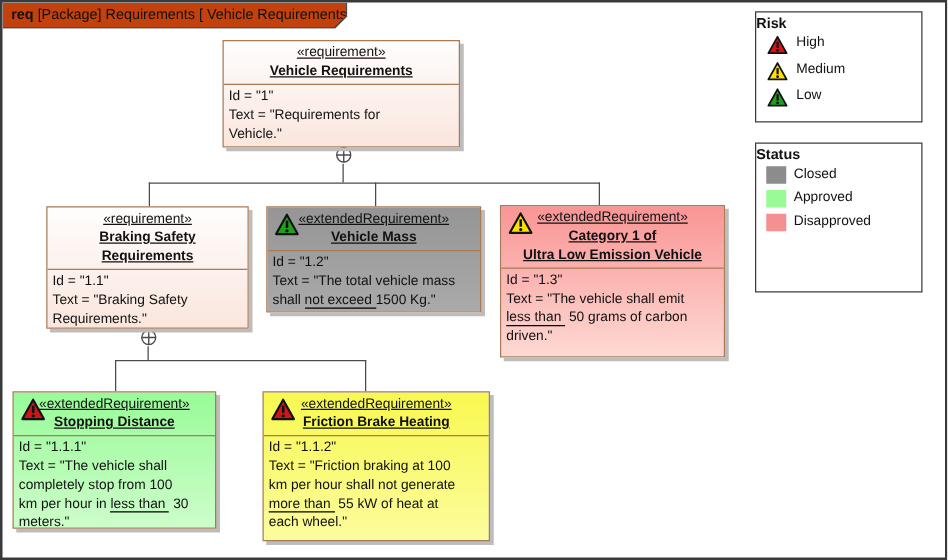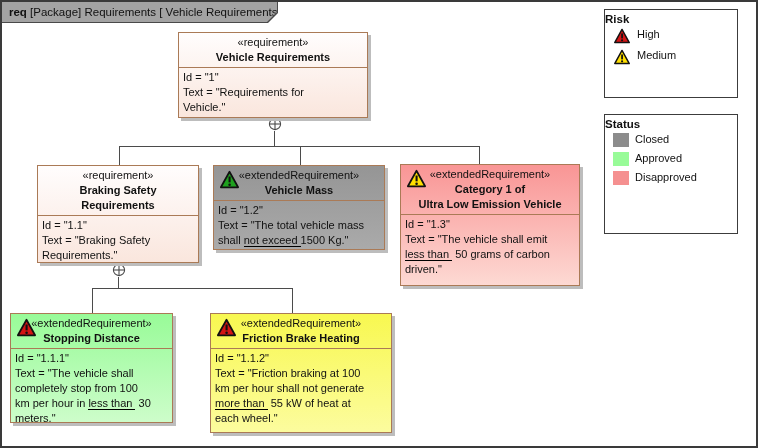--- a/index.html
+++ b/index.html
@@ -13,38 +13,38 @@
     border:2px solid #3a3a3a; background:#fff;
   }
   
   .tab-outer {
     position:absolute; left:2px; top:2px; width:276px; height:21px;
     background:#4a4a4a;
     clip-path:polygon(0 0,100% 0,100% calc(100% - 10px),calc(100% - 10px) 100%,0 100%);
   }
   .tab-inner {
     position:absolute; left:0; top:0; width:275px; height:20px;
-    background:#a3a3a3;
+    background:#c2410c;
     clip-path:polygon(0 0,100% 0,100% calc(100% - 10px),calc(100% - 10px) 100%,0 100%);
     display:flex; align-items:center; padding-left:7px; box-sizing:border-box;
     white-space:pre; font-size:11.5px;
   }
   
   .node {
     position:absolute; border:1px solid #aa7a56; box-sizing:border-box;
     box-shadow:3px 3px 0 #bdbdbd;
   }
   .fill-plain       { background:linear-gradient(180deg,#fffdfd 0%,#fae6dd 100%); }
   .fill-closed      { background:linear-gradient(180deg,#959595 0%,#aaaaaa 100%); }
   .fill-approved    { background:linear-gradient(180deg,#98fb98 0%,#cdfdca 100%); }
   .fill-disapproved { background:linear-gradient(180deg,#f99595 0%,#fdd9d3 100%); }
   .fill-inprogress  { background:linear-gradient(180deg,#f8f850 0%,#fcfc9e 100%); }
   .node .hdr {
     position:relative; border-bottom:1px solid #aa7a56;
-    text-align:center; padding:2px 2px 2px 2px; line-height:15px;
+    text-align:center; padding:2px 2px 2px 2px; line-height:15px;text-decoration:underline;
   }
   .node .hdr .title { font-weight:bold; }
   .risk-icon { position:absolute; left:5px; top:4px; }
   .node .body { padding:2px 4px 0 4px; line-height:15px; }
   .line { white-space:pre; }
   .u { border-bottom:1px solid #000; }
   
   .hline,.vline { position:absolute; background:#4b4b4b; }
   .hline { height:1px; } .vline { width:1px; }
   .contain { position:absolute; }
@@ -198,20 +198,28 @@
       <span>High</span>
     </div>
     <div class="legend-row">
       <svg width="18" height="16" viewBox="0 0 24 22">
         <polygon points="12,2 22,20 2,20" stroke="#111" stroke-width="2" stroke-linejoin="round" style="fill: rgb(255, 223, 0);"></polygon>
         <rect x="10.9" y="7.5" width="2.4" height="6.8" fill="#111"></rect>
         <circle cx="12.1" cy="17" r="1.5" fill="#111"></circle>
       </svg>
       <span>Medium</span>
     </div>
+    <div class="legend-row">
+      <svg width="18" height="16" viewBox="0 0 24 22">
+        <polygon points="12,2 22,20 2,20" stroke="#111" stroke-width="2" stroke-linejoin="round" style="fill: rgb(31, 161, 31);"></polygon>
+        <rect x="10.9" y="7.5" width="2.4" height="6.8" fill="#111"></rect>
+        <circle cx="12.1" cy="17" r="1.5" fill="#111"></circle>
+      </svg>
+      <span>Low</span>
+    </div>
   </div>
 
   <div class="legend" style="left:604px;top:114px;width:134px;height:120px;">
     <div class="ltitle">Status</div>
     <div class="legend-row">
       <span class="swatch" style="background-color: rgb(140, 140, 140);"></span>
       <span>Closed</span>
     </div>
     <div class="legend-row">
       <span class="swatch" style="background-color: rgb(152, 251, 152);"></span>

